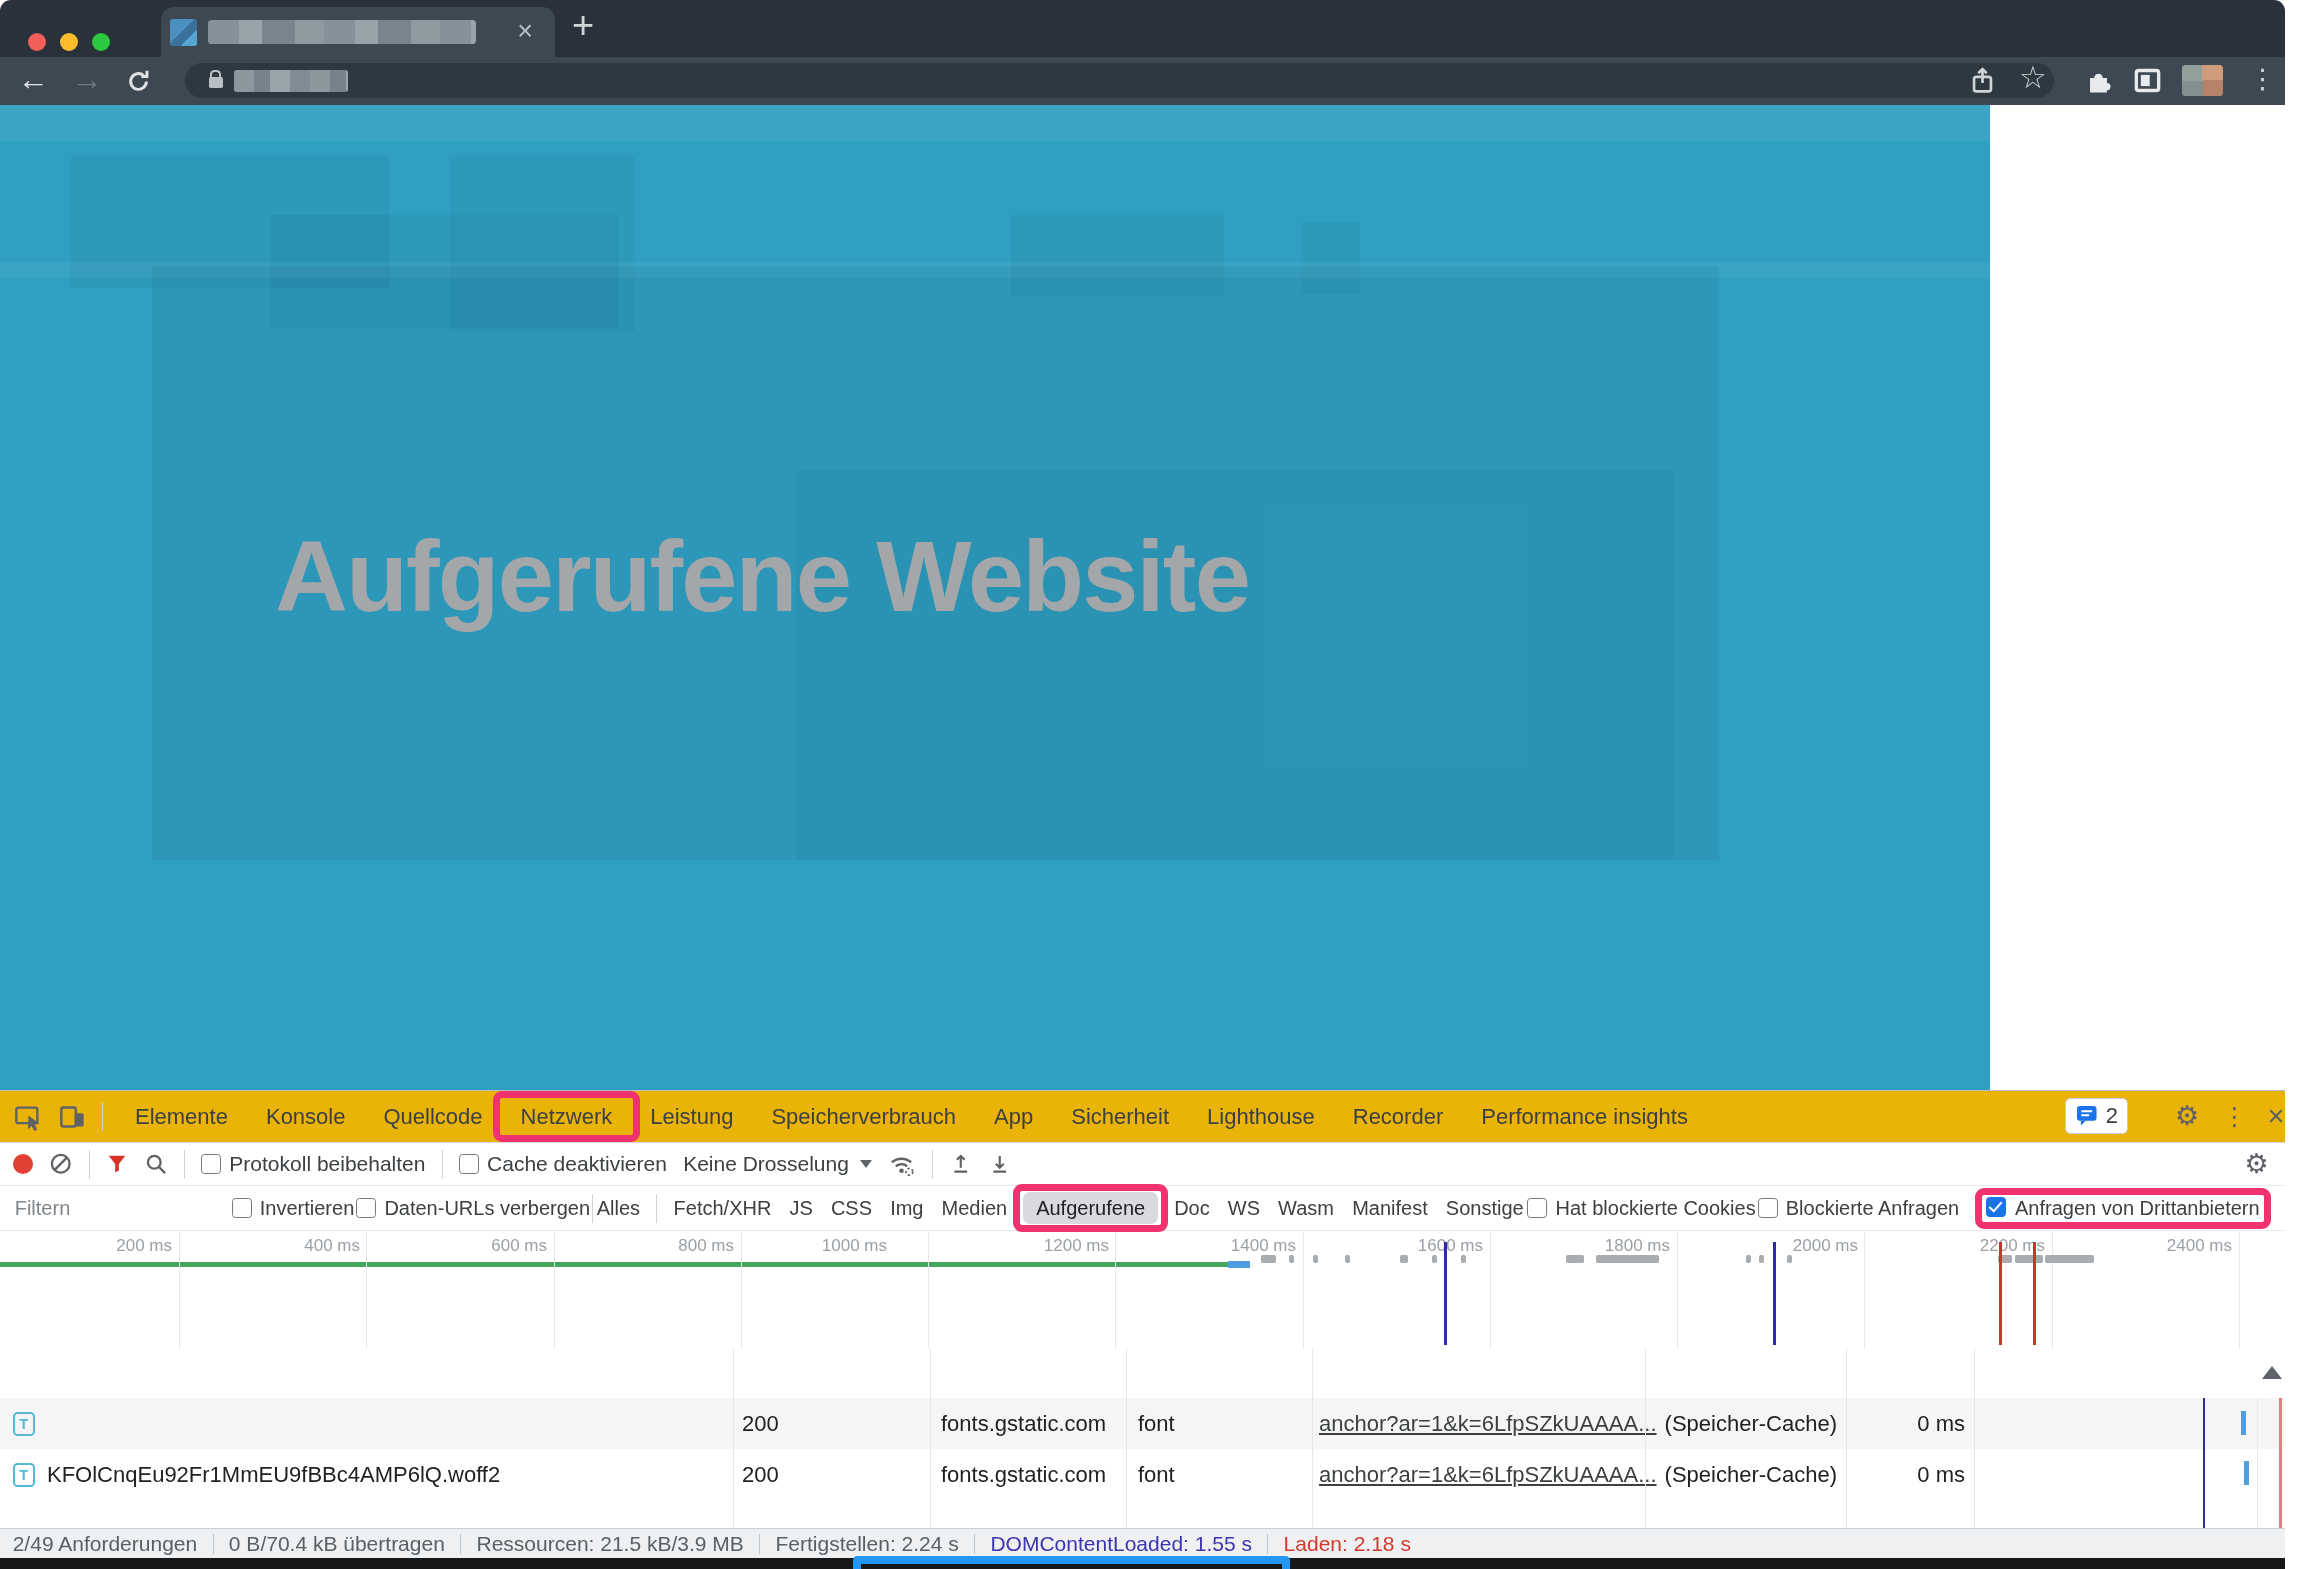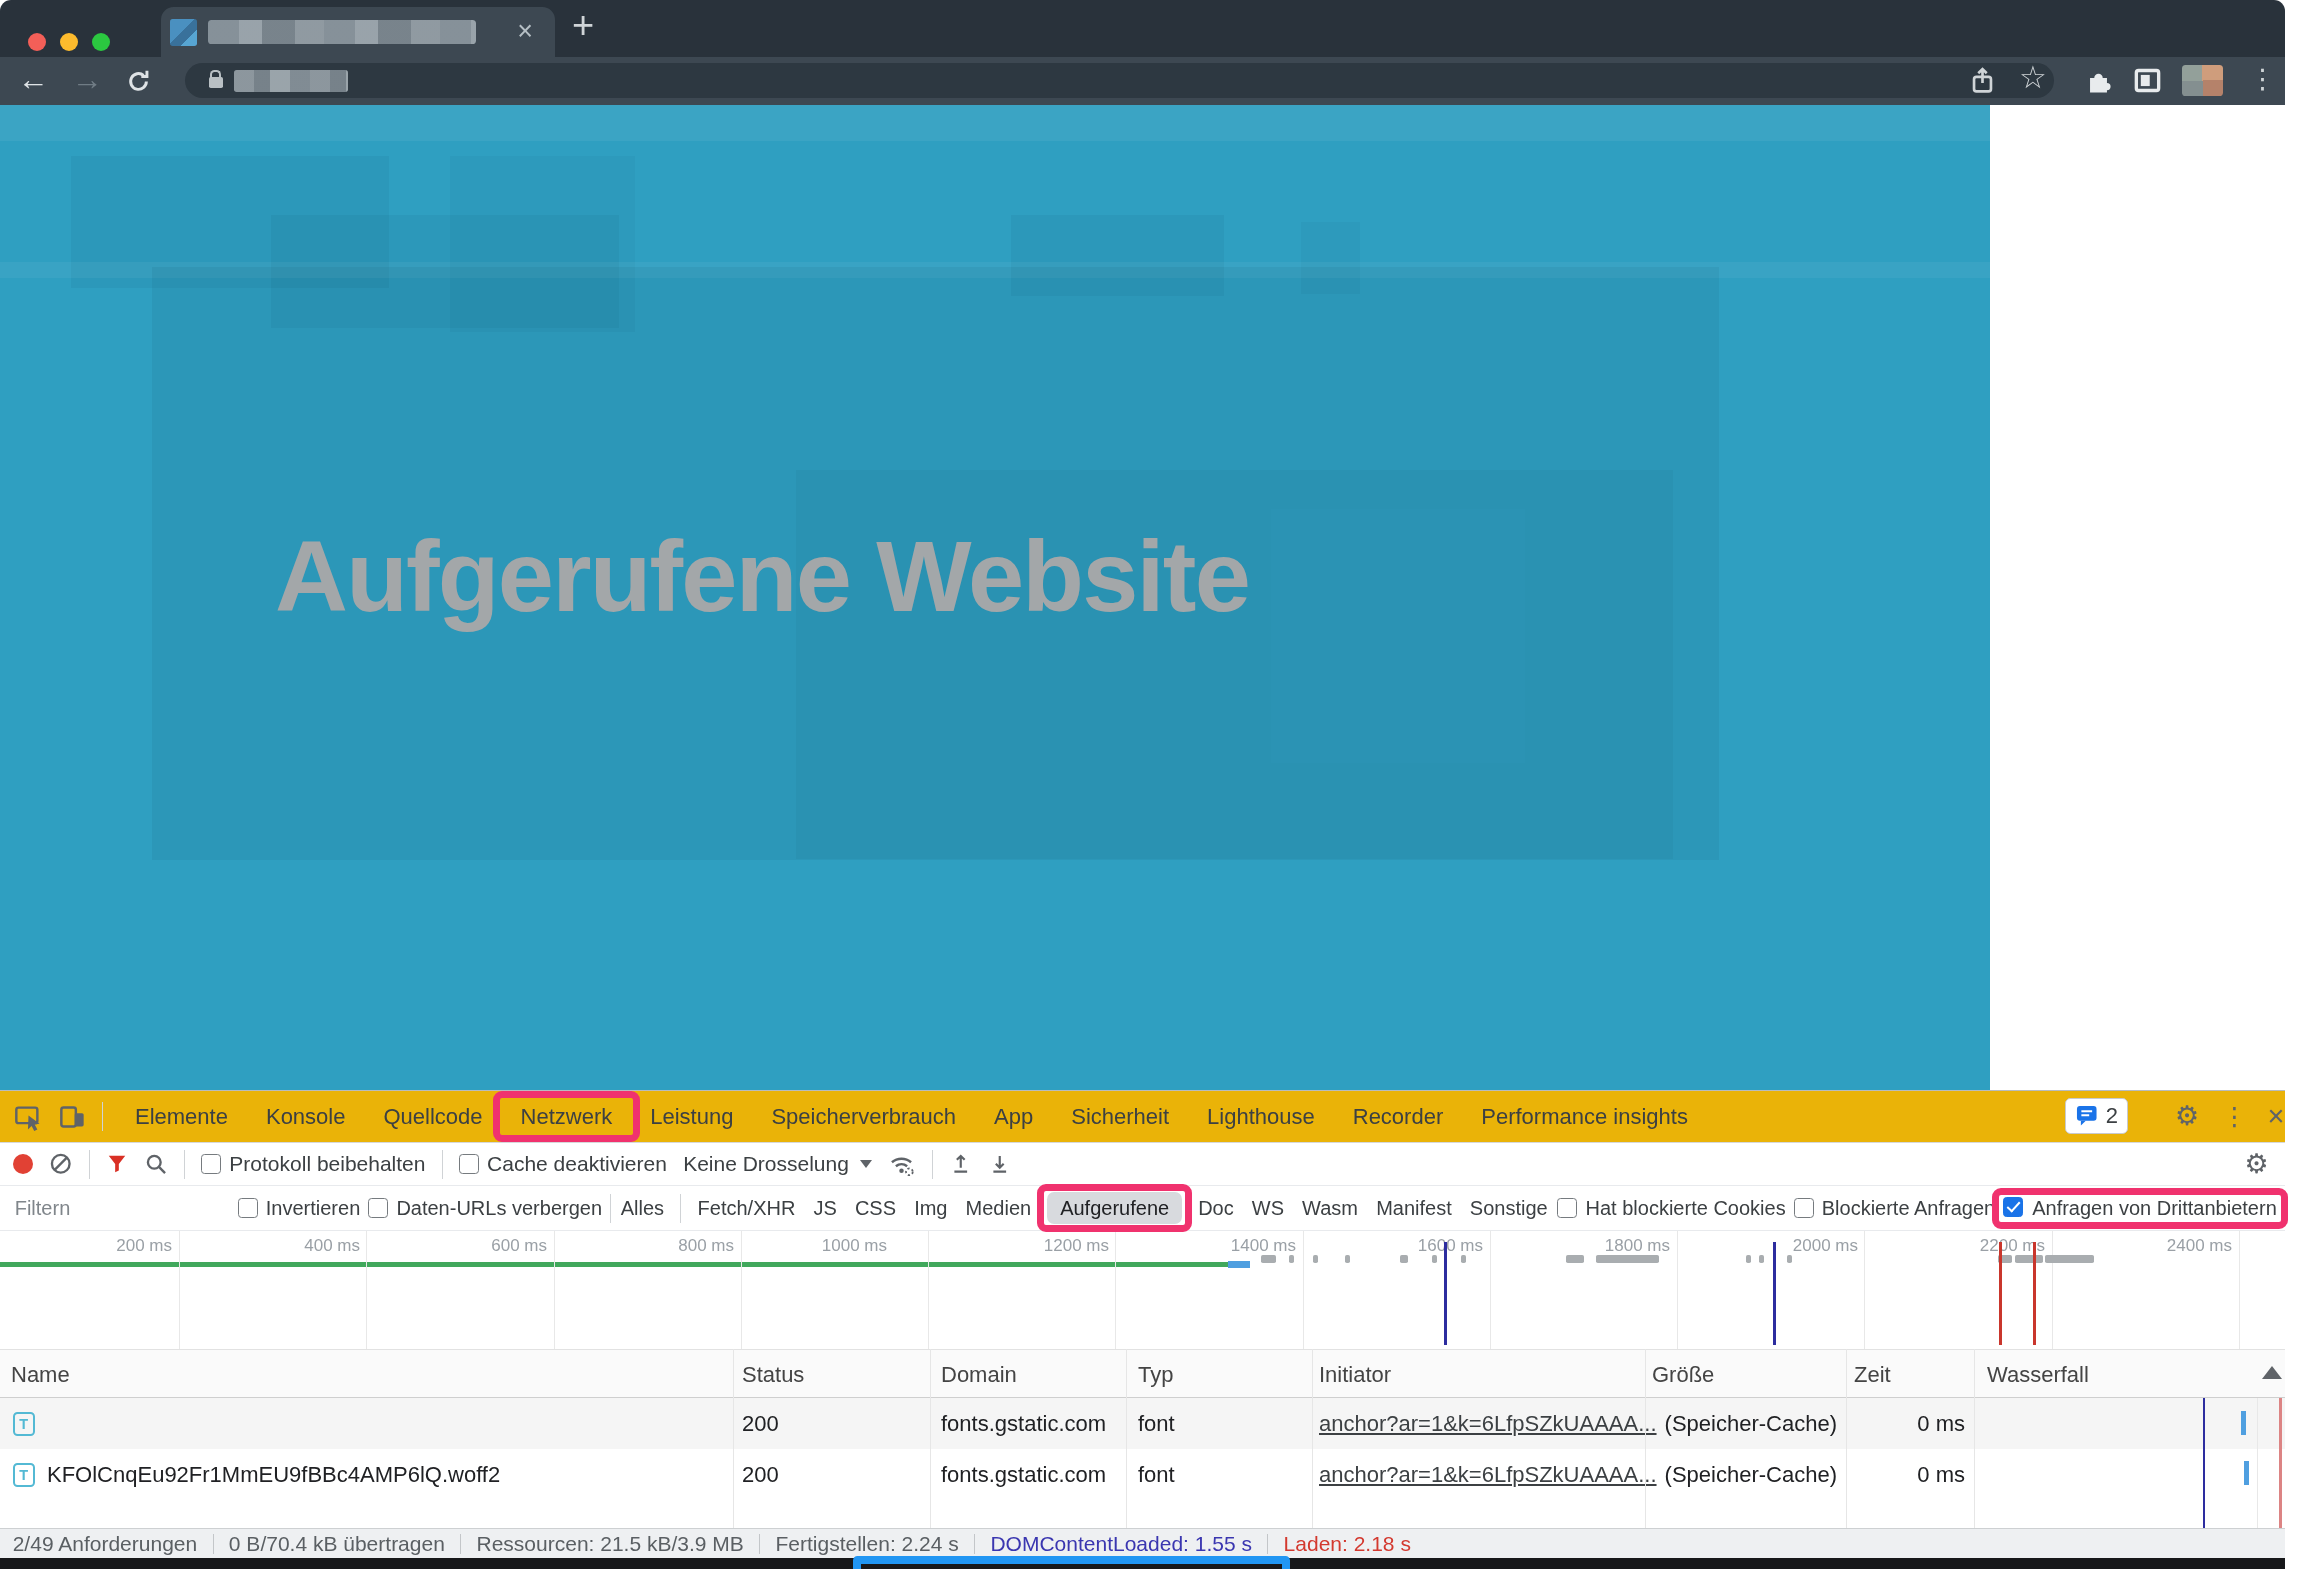--- a/index.html
+++ b/index.html
@@ -60,21 +60,21 @@
   .recdot{width:20px;height:20px;border-radius:50%;background:var(--record-red);flex:none}
   .cb{width:20px;height:20px;border:1.8px solid #767b7f;border-radius:3.6px;background:#fff;flex:none}
   .cb.checked{background:var(--accent-blue);border-color:var(--accent-blue);position:relative}
   .cb.checked::after{content:"";position:absolute;left:5.4px;top:1.8px;width:5.4px;height:11px;border:solid #fff;border-width:0 2.7px 2.7px 0;transform:rotate(42deg)}
   .cbg{display:flex;align-items:center;gap:8.1px;white-space:nowrap}
   .drop{display:flex;align-items:center;gap:11px;white-space:nowrap}
   .tri-down{width:0;height:0;border-left:6.3px solid transparent;border-right:6.3px solid transparent;border-top:8.1px solid #5f6368}
   .ctrl-gear{position:absolute;right:16.3px;top:5.4px}
 
   .dt-filter{position:absolute;left:0;top:95px;width:100%;height:45px;background:#fff;border-bottom:0.9px solid #e8eaed;
-    display:flex;align-items:center;gap:8px;padding:0 12.7px;font-size:20px;color:#3c4043}
+    display:flex;align-items:center;gap:2px;padding:0 12.7px;font-size:20px;color:#3c4043}
   .filter-input{width:217px;border:none;outline:none;font-size:20px;color:#333;background:transparent;font-family:inherit}
   .filter-input::placeholder{color:#80868b}
   .chips{display:flex;align-items:center;gap:14.5px}
   .chip{position:relative;padding:4.5px 1.8px;white-space:nowrap}
   .chip.selected{background:#d8dade;color:#202124;padding:4.5px 12.7px;border-radius:7.2px}
   .chip .pink-ring{inset:-8.1px -10px}
   .tp-group{position:relative;display:flex;align-items:flex-start;gap:9px;margin-left:auto;margin-right:12.7px;white-space:nowrap}
   .tp-group .pink-ring{inset:-9px -11px}
 
   .dt-overview{position:absolute;left:0;top:140px;width:100%;height:118px;background:#fff}
@@ -349,30 +349,20 @@
           <div class="gbar" style="left: 1998px; width: 13.6px;"></div>
           <div class="gbar" style="left: 2015px; width: 28px;"></div>
           <div class="gbar" style="left: 2045px; width: 49px;"></div>
           <div class="evt navy" style="left: 1444px;"></div>
           <div class="evt navy" style="left: 1773px;"></div>
           <div class="evt red" style="left: 1999px;"></div>
           <div class="evt red" style="left: 2033px;"></div>
         </div>
 
       <div class="dt-table">
-        <div class="th-row" id="thead">
-            <span class="th" style="left: 11px;">Name</span>
-            <span class="th" style="left: 742px;">Status</span>
-            <span class="th" style="left: 941px;">Domain</span>
-            <span class="th" style="left: 1138px;">Typ</span>
-            <span class="th" style="left: 1319px;">Initiator</span>
-            <span class="th" style="left: 1652px;">Größe</span>
-            <span class="th" style="left: 1854px;">Zeit</span>
-            <span class="th" style="left: 1987px;">Wasserfall</span>
-          </div>
         <div id="tbody">
             <div class="nrow stripe" style="top: 49px;">
               <span class="name-icon">T</span>
               <span class="cell" style="left: 742px;">200</span>
               <span class="cell" style="left: 941px;">fonts.gstatic.com</span>
               <span class="cell" style="left: 1138px;">font</span>
               <span class="cell link" style="left: 1319px;">anchor?ar=1&amp;k=6LfpSZkUAAAA...</span>
               <span class="cell right" style="left: 1652px; width: 185px;">(Speicher-Cache)</span>
               <span class="cell right" style="left: 1846px; width: 119px;">0 ms</span>
             </div>

